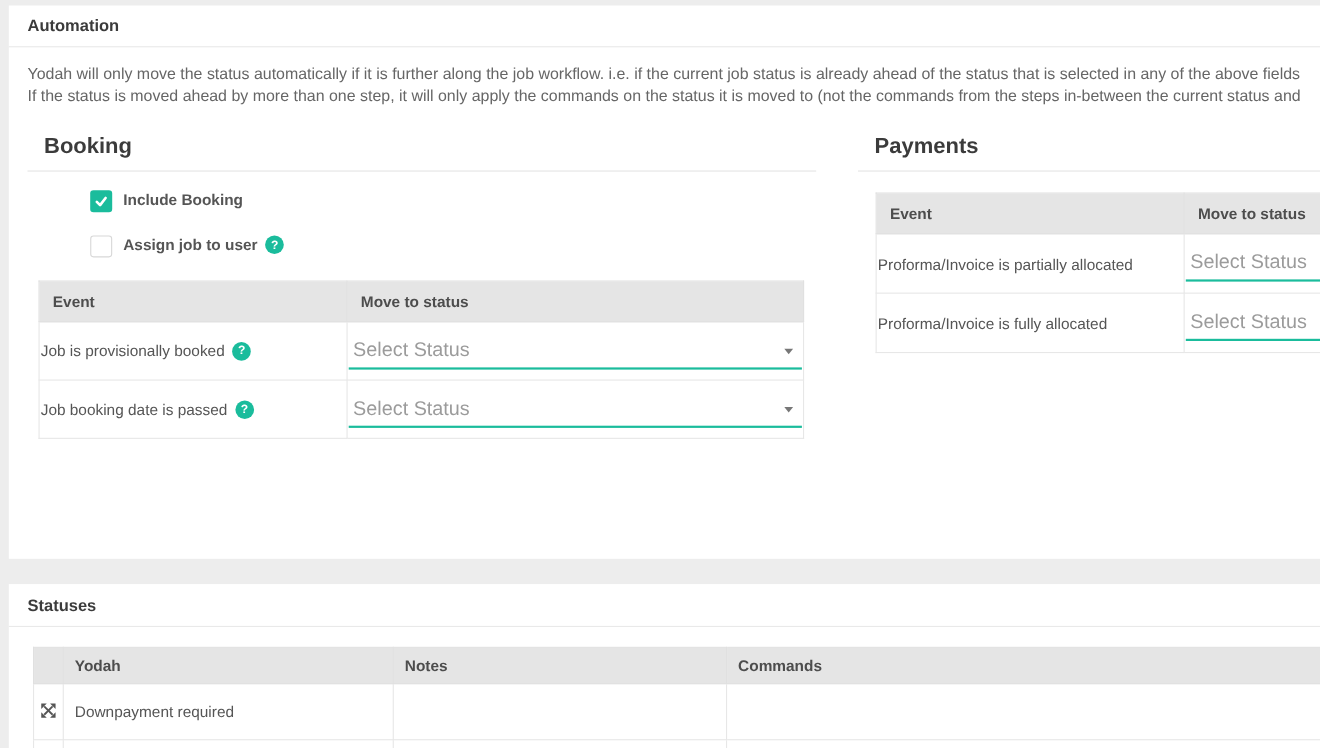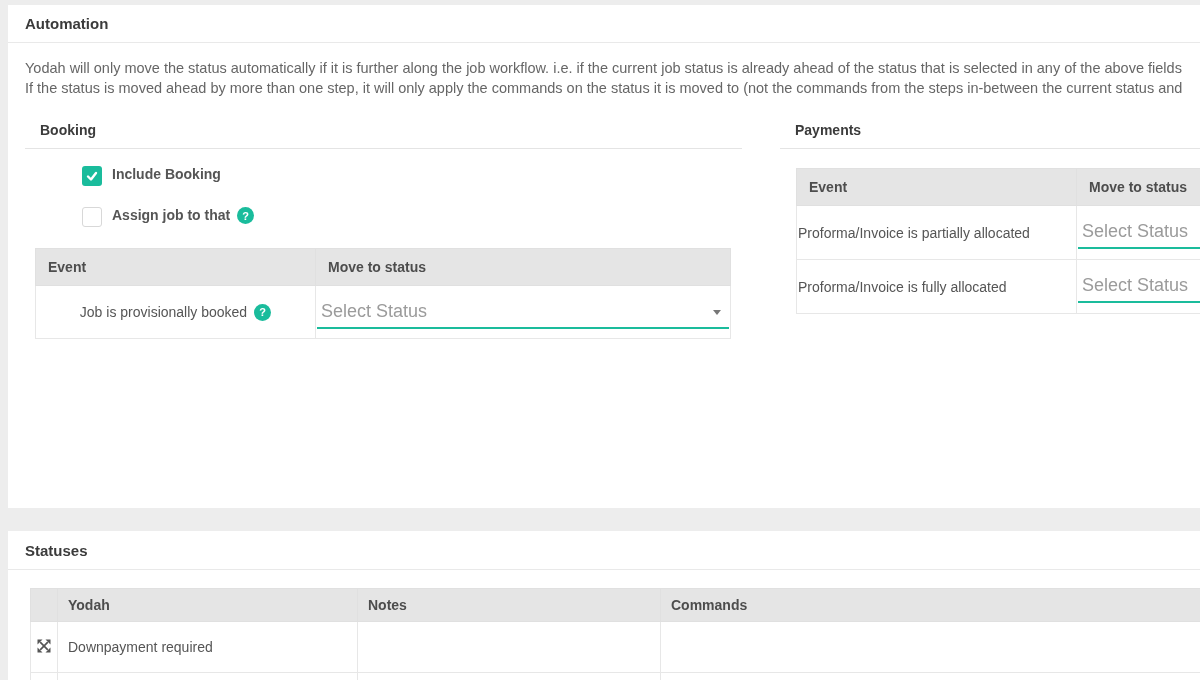--- a/index.html
+++ b/index.html
@@ -36,21 +36,21 @@
     font-size:14.5px;
     line-height:19.5px;
     color:#666;
   }
 
   .columns { display:flex; margin-top:22px; }
   .col-left  { width:717px; flex:none; }
   .col-right { width:705px; flex:none; margin-left:38px; }
 
   .subhead {
-    font-size:14px;
+    font-size:20px;
     font-weight:700;
     color:#3b3b3b;
     padding:2px 0 10px 15px;
     border-bottom:1px solid #e4e4e4;
   }
 
   .checks { padding:17px 0 0 13px; }
   .check-row { display:flex; margin-bottom:21px; height:20px;padding-left:44px; }
   .checkbox {
     width:20px; height:20px; flex:none;
@@ -88,21 +88,21 @@
   }
 
   #booking-table { margin:0 0 0 10px; width:696px; }
   #booking-table th.col-event, #booking-table td.col-event { width:280px; }
   #booking-table td { height:53px; }
 
   #payments-table { margin:19px 0 0 16px; width:600px; }
   #payments-table th.col-event, #payments-table td.col-event { width:280px; }
   #payments-table td { height:54px; }
 
-  .event-cell-inner { display:flex; align-items:center;justify-content:center; }
+  .event-cell-inner { display:flex; align-items:center; }
 
   .select-box {
     position:relative;
     height:33px;
     display:flex; align-items:center;
     border-bottom:2px solid #1abc9c;
     cursor:pointer;
   }
   .select-placeholder { font-size:18px; color:#9b9b9b; padding-left:4px; }
   .select-caret {
@@ -144,37 +144,51 @@
           <div class="check-row">
             <span class="checkbox checked">
               <svg width="14" height="14" viewBox="0 0 14 14">
                 <polyline points="3,7.5 6,10.5 11,4" fill="none" stroke="#ffffff" stroke-width="2.4" stroke-linecap="round" stroke-linejoin="round"></polyline>
               </svg>
             </span>
             <span class="check-label">Include Booking</span>
           </div>
           <div class="check-row">
             <span class="checkbox unchecked"></span>
-            <span class="check-label">Assign job to that</span>
+            <span class="check-label">Assign job to user</span>
             <span class="help-icon">?</span>
           </div>
         </div>
 
         <table id="booking-table">
           <thead>
             <tr>
               <th class="col-event">Event</th>
               <th>Move to status</th>
             </tr>
           </thead>
           <tbody>
             <tr>
               <td class="col-event">
                 <span class="event-cell-inner">
                   <span>Job is provisionally booked</span>
+                  <span class="help-icon">?</span>
+                </span>
+              </td>
+              <td>
+                <div class="select-box">
+                  <span class="select-placeholder">Select Status</span>
+                  <span class="select-caret"></span>
+                </div>
+              </td>
+            </tr>
+            <tr>
+              <td class="col-event">
+                <span class="event-cell-inner">
+                  <span>Job booking date is passed</span>
                   <span class="help-icon">?</span>
                 </span>
               </td>
               <td>
                 <div class="select-box">
                   <span class="select-placeholder">Select Status</span>
                   <span class="select-caret"></span>
                 </div>
               </td>
             </tr>

